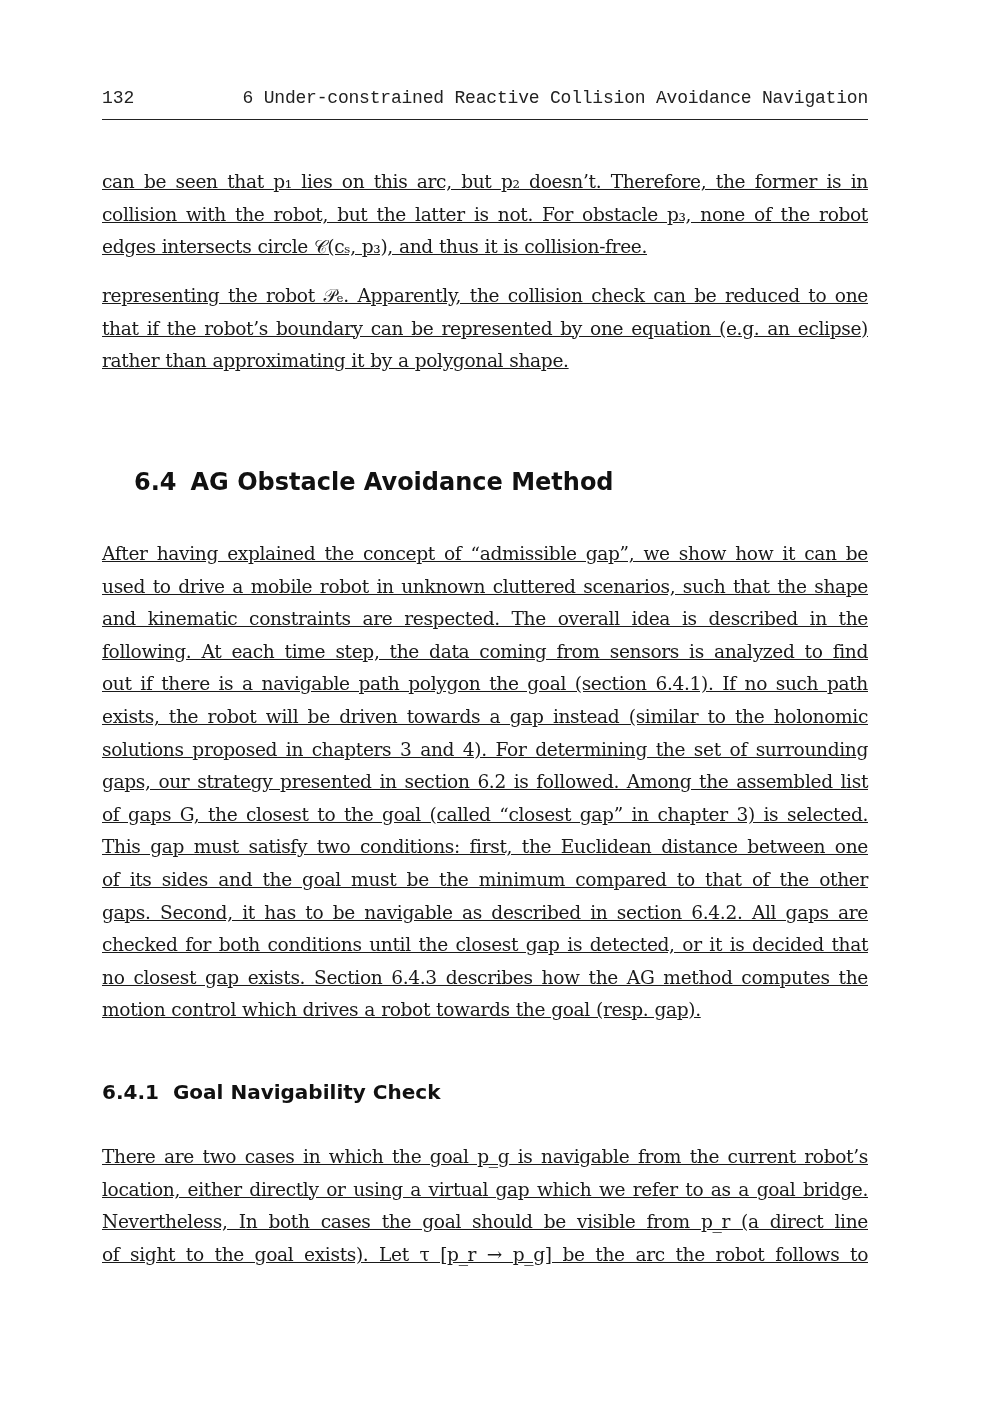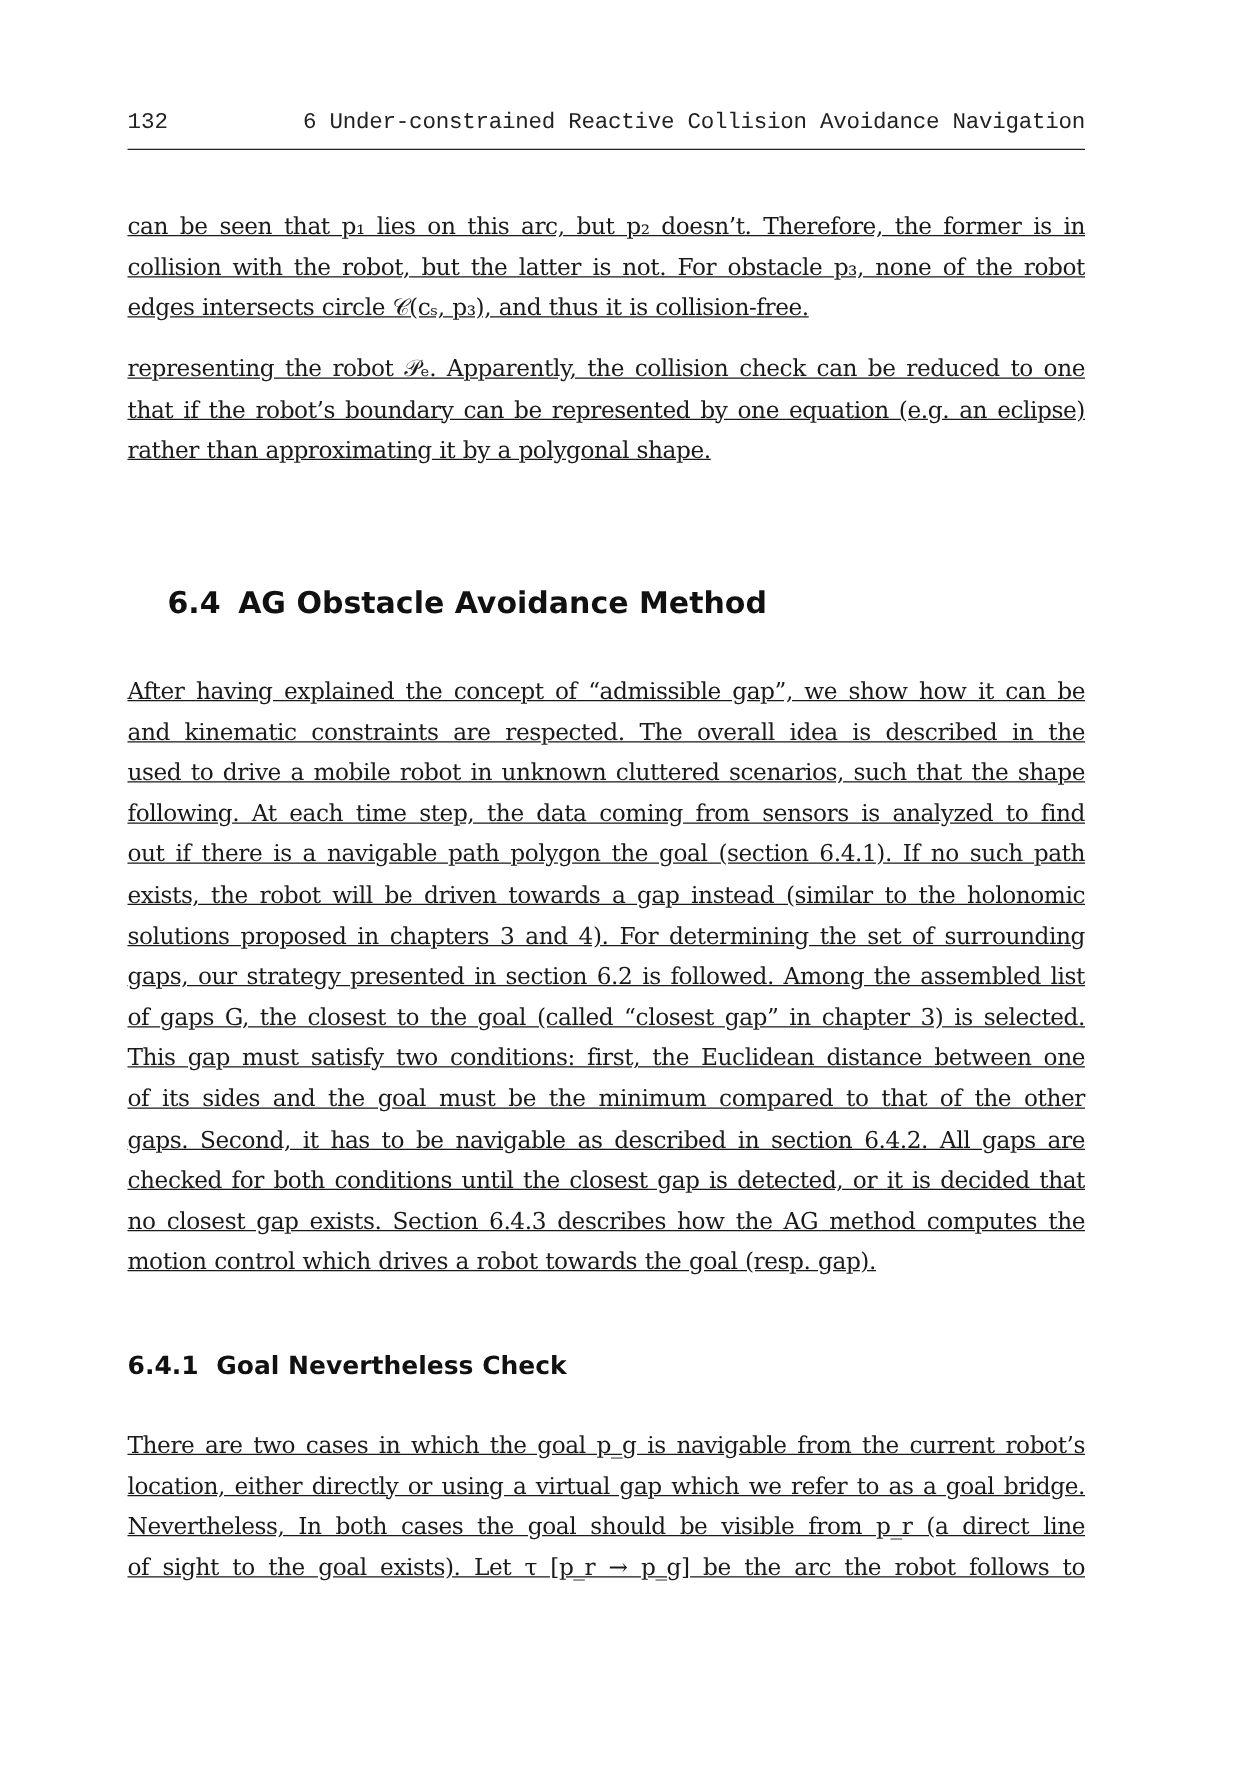--- a/index.html
+++ b/index.html
@@ -42,38 +42,38 @@
     <span class="ln">that if the robot’s boundary can be represented by one equation (e.g. an eclipse)</span>
     <span class="ln last">rather than approximating it by a polygonal shape.</span>
   </div>
 
   <div class="h2" style="top:468px">
     <span class="num">6.4</span><span>AG Obstacle Avoidance Method</span>
   </div>
 
   <div class="para" style="top:538px">
     <span class="ln">After having explained the concept of “admissible gap”, we show how it can be</span>
+    <span class="ln">used to drive a mobile robot in unknown cluttered scenarios, such that the shape</span>
     <span class="ln">and kinematic constraints are respected. The overall idea is described in the</span>
-    <span class="ln">used to drive a mobile robot in unknown cluttered scenarios, such that the shape</span>
     <span class="ln">following. At each time step, the data coming from sensors is analyzed to find</span>
     <span class="ln">out if there is a navigable path polygon the goal (section 6.4.1). If no such path</span>
     <span class="ln">exists, the robot will be driven towards a gap instead (similar to the holonomic</span>
     <span class="ln">solutions proposed in chapters 3 and 4). For determining the set of surrounding</span>
     <span class="ln">gaps, our strategy presented in section 6.2 is followed. Among the assembled list</span>
     <span class="ln">of gaps G, the closest to the goal (called “closest gap” in chapter 3) is selected.</span>
     <span class="ln">This gap must satisfy two conditions: first, the Euclidean distance between one</span>
     <span class="ln">of its sides and the goal must be the minimum compared to that of the other</span>
     <span class="ln">gaps. Second, it has to be navigable as described in section 6.4.2. All gaps are</span>
     <span class="ln">checked for both conditions until the closest gap is detected, or it is decided that</span>
     <span class="ln">no closest gap exists. Section 6.4.3 describes how the AG method computes the</span>
     <span class="ln last">motion control which drives a robot towards the goal (resp. gap).</span>
   </div>
 
   <div class="h3" style="top:1080px">
-    <span class="num">6.4.1</span><span>Goal Nevertheless Check</span>
+    <span class="num">6.4.1</span><span>Goal Navigability Check</span>
   </div>
 
   <div class="para" style="top:1141px">
     <span class="ln">There are two cases in which the goal p_g is navigable from the current robot’s</span>
     <span class="ln">location, either directly or using a virtual gap which we refer to as a goal bridge.</span>
     <span class="ln">Nevertheless, In both cases the goal should be visible from p_r (a direct line</span>
     <span class="ln">of sight to the goal exists). Let τ [p_r → p_g] be the arc the robot follows to</span>
   </div>
 </div>
 

